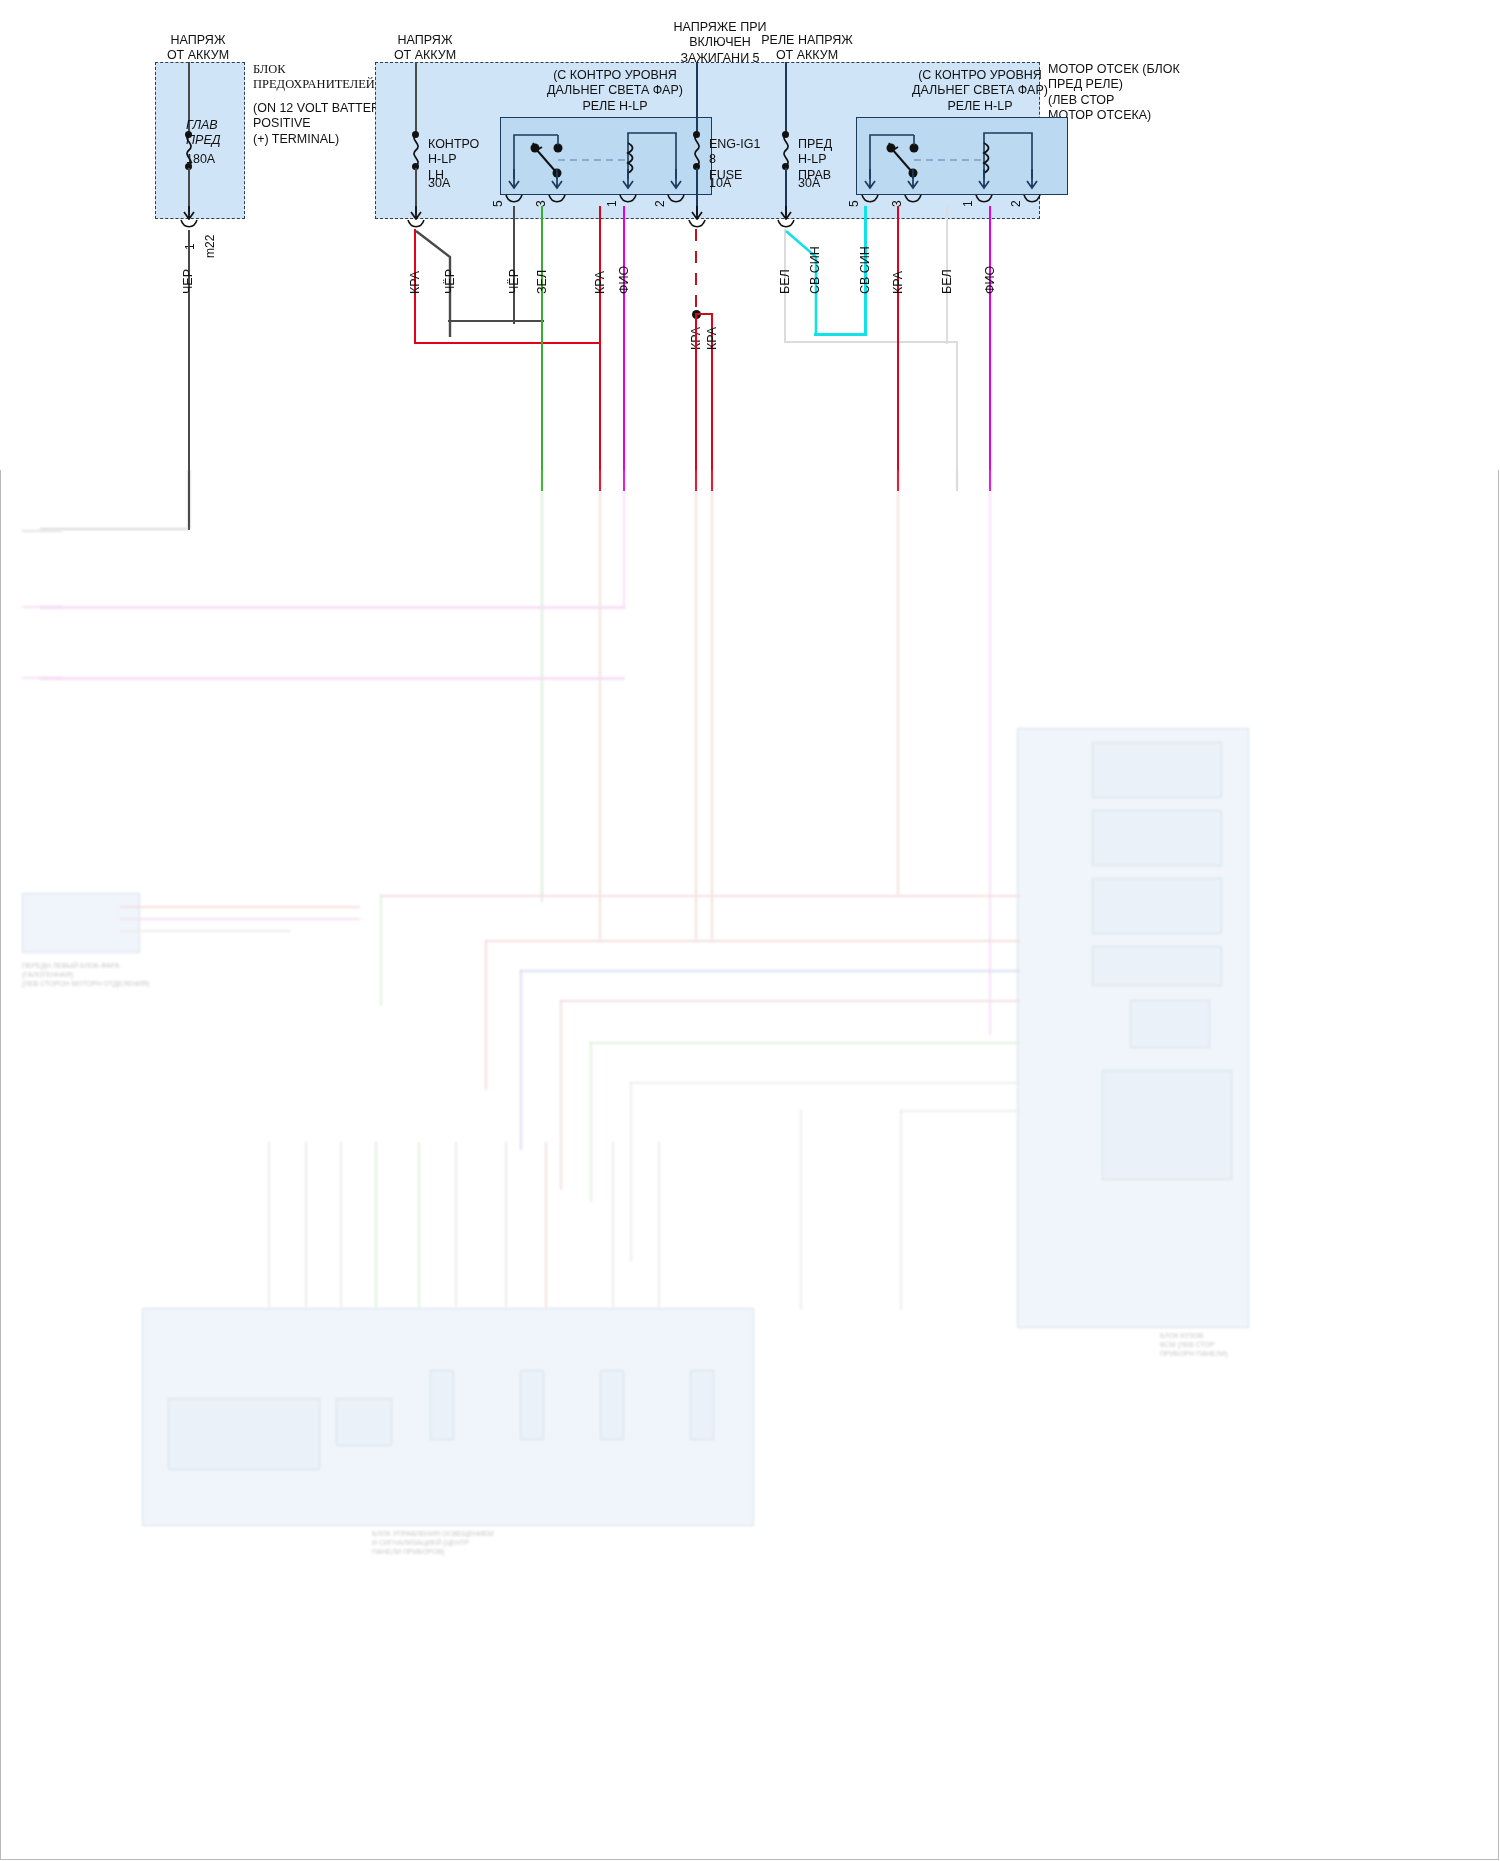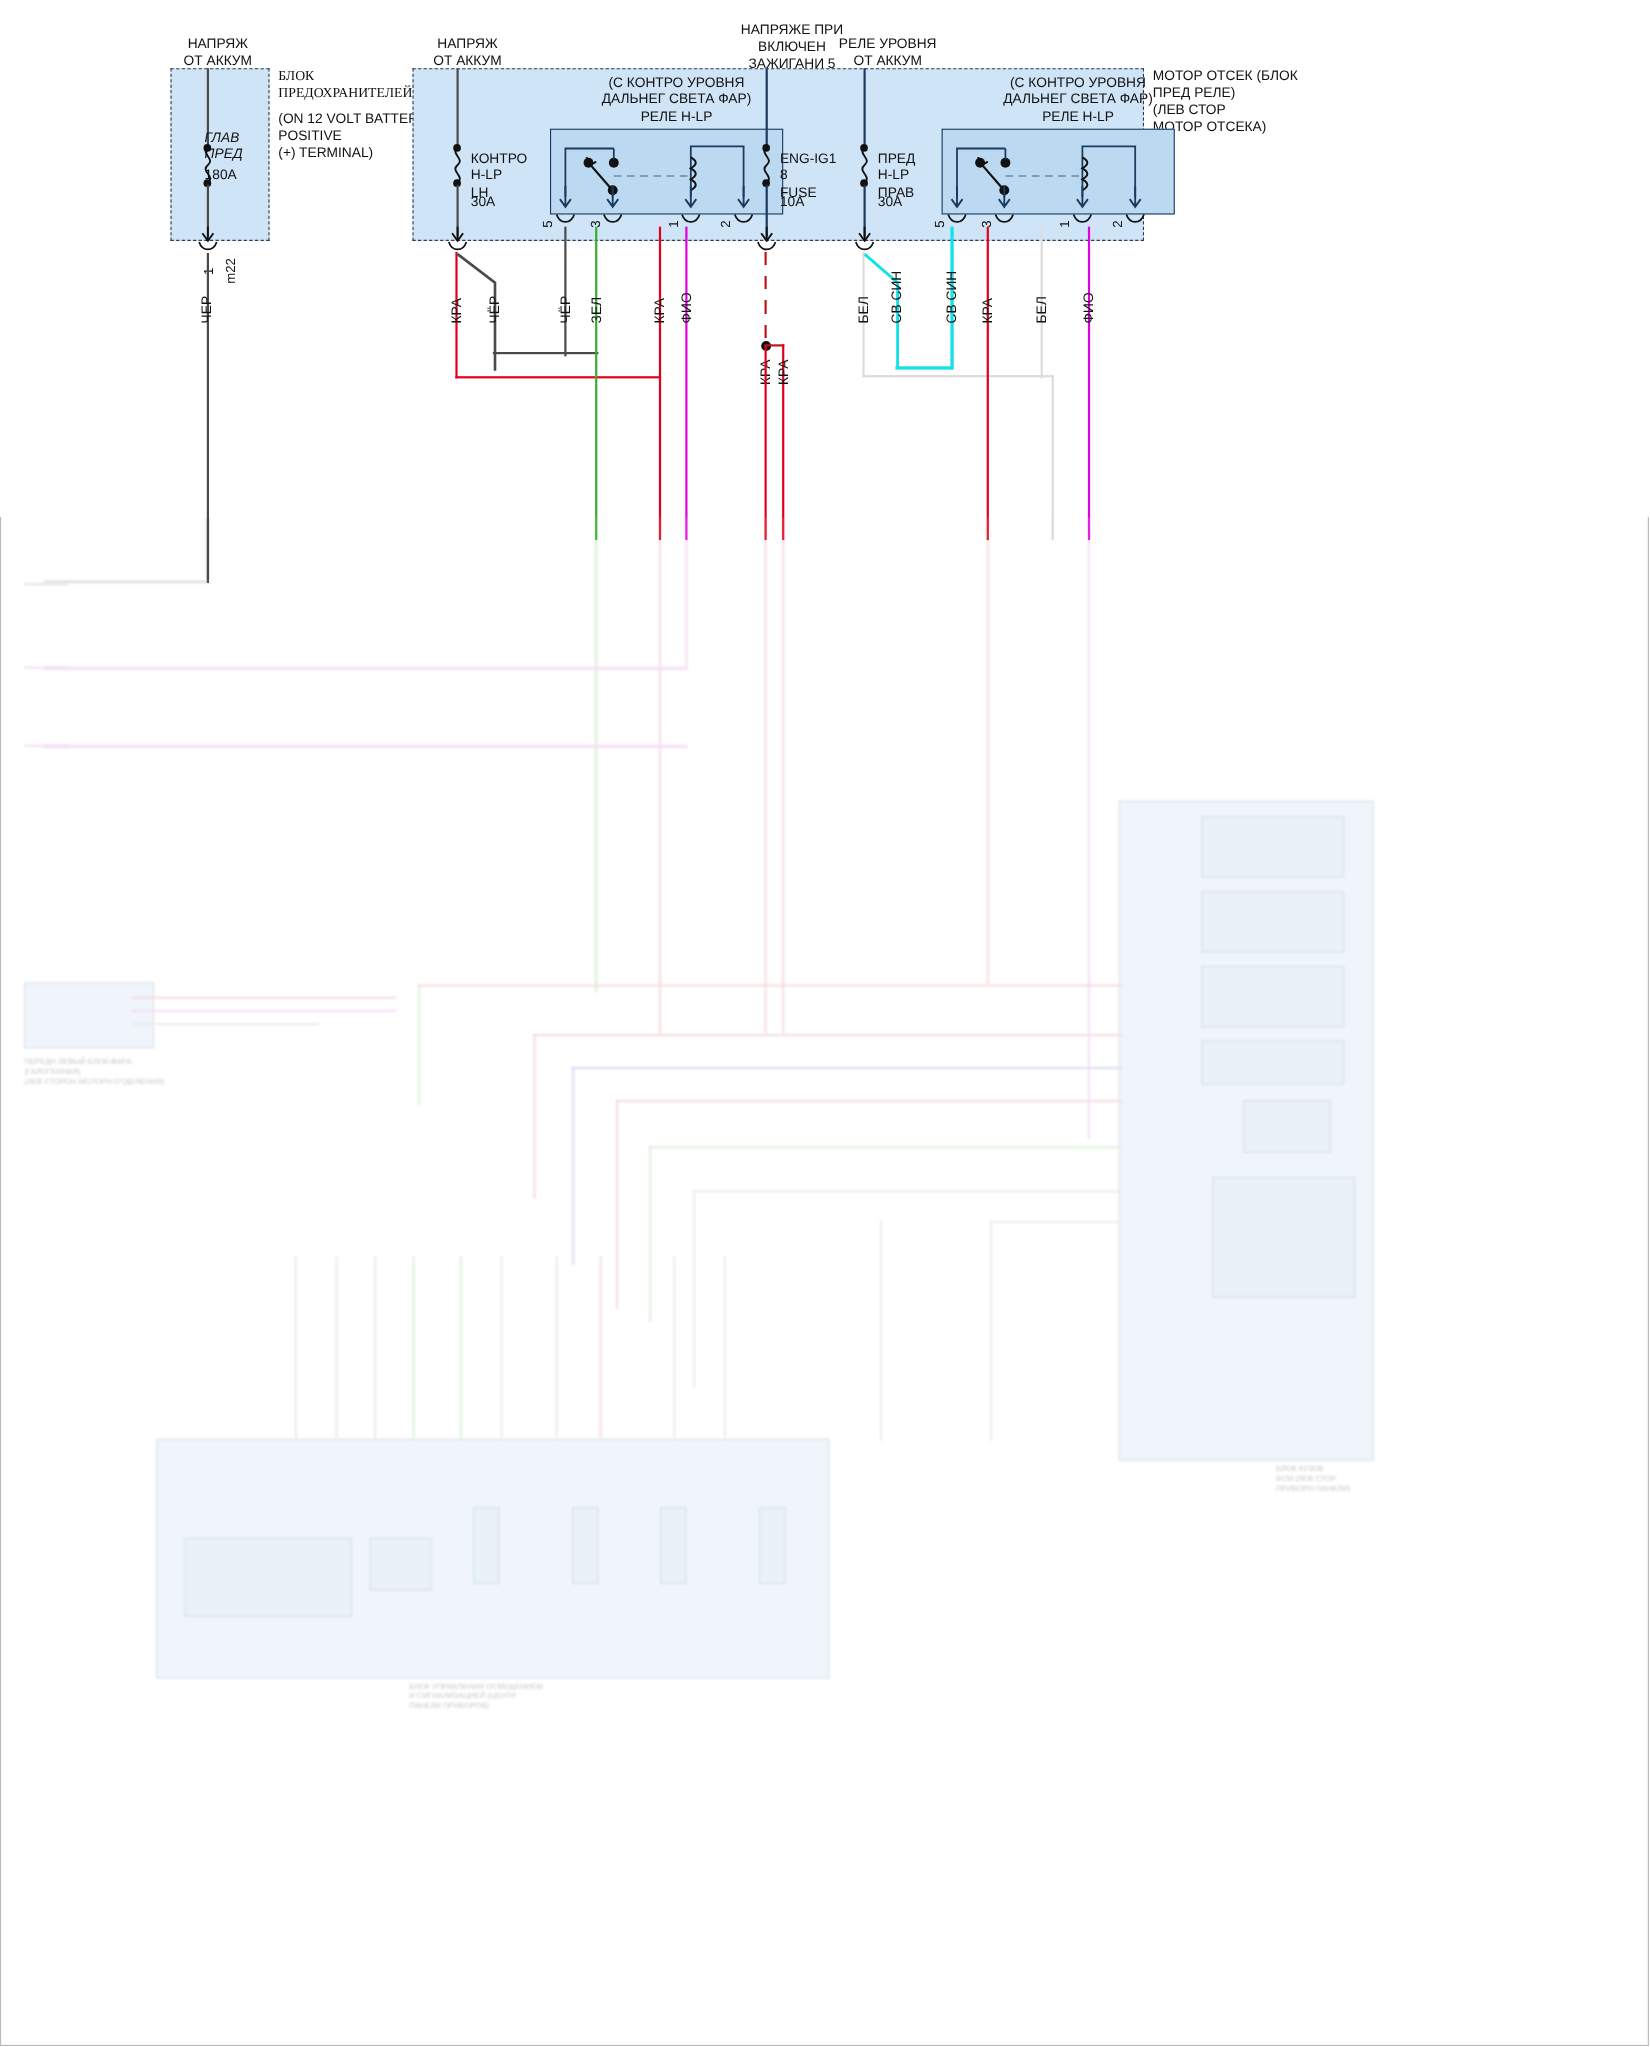--- a/index.html
+++ b/index.html
@@ -46,21 +46,21 @@
 
 <div id="page">
 
   <div class="txt t12 ctr" style="left:138px;top:33px;width:120px;">НАПРЯЖ
 ОТ АККУМ</div>
   <div class="txt t12 ctr" style="left:365px;top:33px;width:120px;">НАПРЯЖ
 ОТ АККУМ</div>
   <div class="txt t12 ctr" style="left:640px;top:20px;width:160px;">НАПРЯЖЕ ПРИ
 ВКЛЮЧЕН
 ЗАЖИГАНИ 5</div>
-  <div class="txt t12 ctr" style="left:737px;top:33px;width:140px;">РЕЛЕ УРОВНЯ
+  <div class="txt t12 ctr" style="left:737px;top:33px;width:140px;">РЕЛЕ НАПРЯЖ
 ОТ АККУМ</div>
 
   <div class="dashbox" style="left:155px;top:62px;width:90px;height:157px;"></div>
   <div class="txt t12" style="left:253px;top:62px;font-family:Liberation Serif, serif;">БЛОК
 ПРЕДОХРАНИТЕЛЕЙ</div>
   <div class="txt t12" style="left:253px;top:101px;">(ON 12 VOLT BATTERY
 POSITIVE
 (+) TERMINAL)</div>
 
   <div class="vw" style="left:188px;top:62px;height:72px;background:#4a4a4a;"></div>

